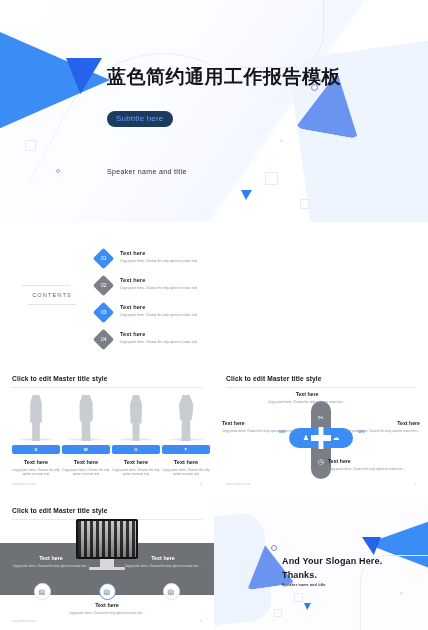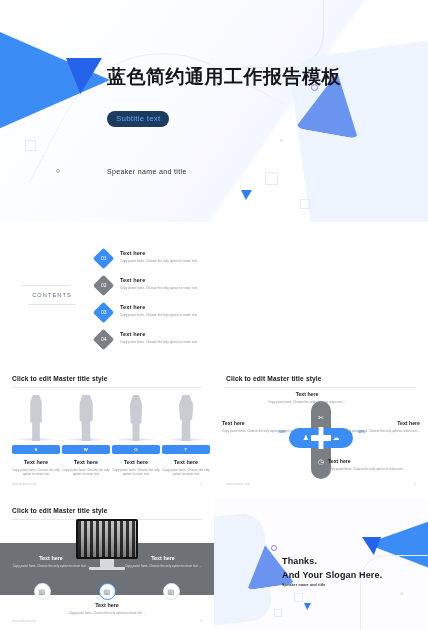--- a/index.html
+++ b/index.html
@@ -298,21 +298,21 @@
     <div class="tri-peri"></div>
     <div class="tri-small-blue"></div>
     <div class="ring-purple"></div>
     <div class="ring-small"></div>
     <div class="sq-o sq1"></div>
     <div class="sq-o sq2"></div>
     <div class="sq-o sq3"></div>
     <div class="sq-o sq4"></div>
 
     <h1 class="title-h1">蓝色简约通用工作报告模板</h1>
-    <div class="subtitle-badge">Subtitle text</div>
+    <div class="subtitle-badge">Subtitle here</div>
     <div class="speaker">Speaker name and title</div>
   </section>
 
   <section class="slide" id="slide-contents">
     <div class="contents-rule cr-top"></div>
     <div class="contents-label">CONTENTS</div>
     <div class="contents-rule cr-bot"></div>
 
     <div class="toc-row" style="top:18px;">
       <div class="toc-diamond blue">
@@ -488,19 +488,19 @@
     <div class="th-tri-big"></div>
     <div class="th-tri-in"></div>
     <div class="th-curve"></div>
     <div class="th-ring"></div>
     <div class="th-sq th-sq1"></div>
     <div class="th-sq th-sq2"></div>
     <div class="th-tri-small"></div>
     <div class="th-dot"></div>
 
     <div class="th-title">
+      <div>And Your Slogan Here.</div>
       <div>Thanks.</div>
-      <div>And Your Slogan Here.</div>
     </div>
     <div class="th-speaker">Speaker name and title</div>
   </section>
 
 </div>
 
 </body></html>

